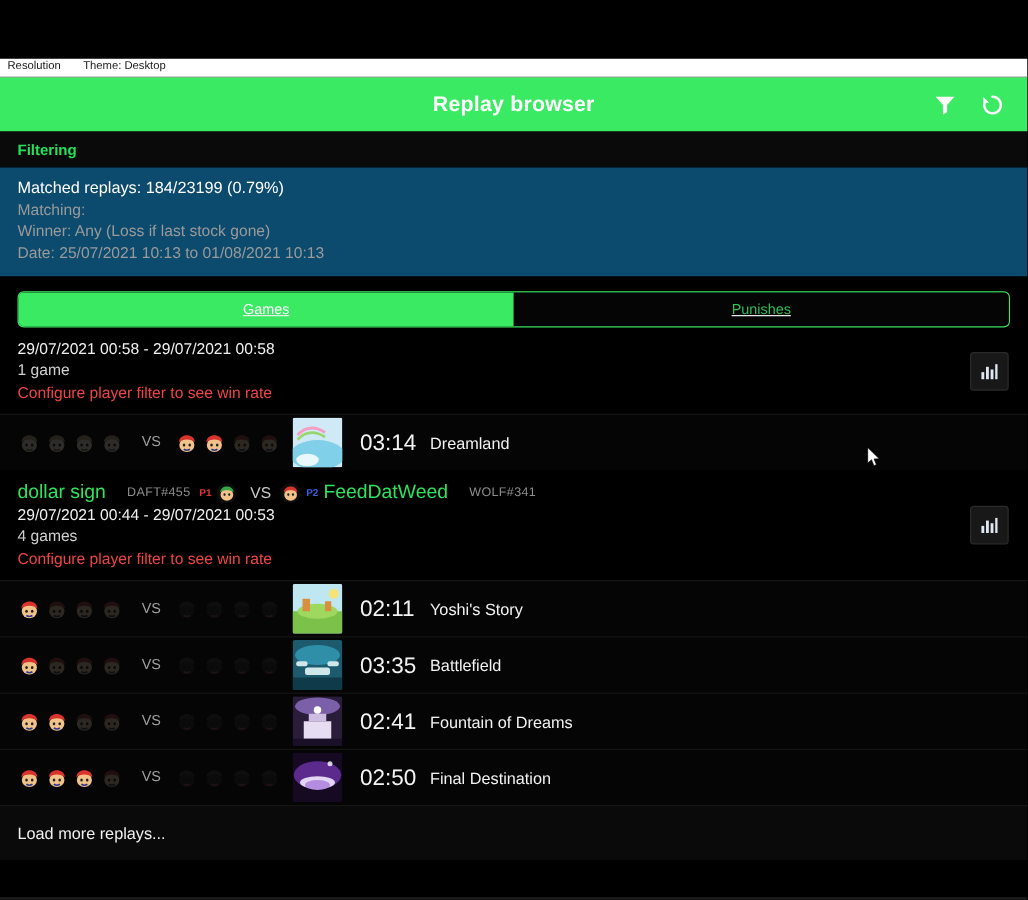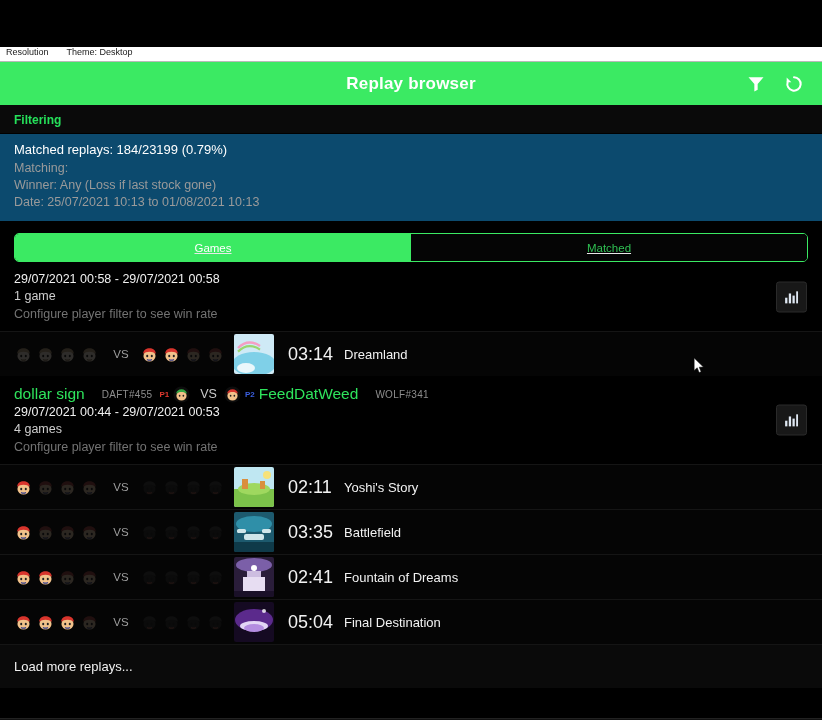--- a/index.html
+++ b/index.html
@@ -75,21 +75,21 @@
   .pbadge{font-size:8px;font-weight:bold;padding:0 1px;margin-right:3px;}
   .pbadge.p1{color:#e03a2f;}
   .pbadge.p2{color:#3b5fe0;}
   .vs-lbl{color:#c9c9c9;font-size:12.5px;margin:0 7px;}
   .portrait{
     width:17px;height:17px;border-radius:50%;display:inline-block;
     margin-right:3px;vertical-align:middle;
   }
   .grp-date{font-size:12.5px;color:#f0f0f0;line-height:17px;}
   .grp-count{font-size:12.5px;color:#cfcfcf;line-height:17px;}
-  .grp-note{font-size:12.5px;color:#737373;line-height:18px;}
+  .grp-note{font-size:12.5px;color:#ef4444;line-height:18px;}
   .chartbtn{
     position:absolute;right:15px;top:50%;transform:translateY(-50%);
     width:29px;height:29px;background:#181818;border:1px solid #2a2a2a;
     border-radius:3px;display:flex;align-items:center;justify-content:center;
     cursor:pointer;
   }
 
   
   .row{
     height:45px;display:flex;align-items:center;padding:0 14px;
@@ -165,21 +165,21 @@
   <div class="filter-title">Filtering</div>
   <div class="filter-box">
     <div class="matched">Matched replays: 184/23199 (0.79%)</div>
     <div class="fline">Matching:</div>
     <div class="fline">Winner: Any (Loss if last stock gone)</div>
     <div class="fline">Date: 25/07/2021 10:13 to 01/08/2021 10:13</div>
   </div>
 
   <div class="tabs">
     <div class="tab active">Games</div>
-    <div class="tab inactive">Matched</div>
+    <div class="tab inactive">Punishes</div>
   </div>
 
   <div id="groups">
       <div class="group">
         <div class="group-head">
           <div class="grp-date">29/07/2021 00:58 - 29/07/2021 00:58</div>
           <div class="grp-count">1 game</div>
           <div class="grp-note">Configure player filter to see win rate</div>
           <div class="chartbtn">
             <svg viewBox="0 0 24 24" width="17" height="17">
@@ -581,21 +581,21 @@
                 <path d="M7.4 14.2q2.6 1.6 5.2 0" stroke="#d04a3a" stroke-width="1.3" fill="none"></path>
               </svg></span>
           </span>
           <span class="stage-thumb"><svg viewBox="0 0 40 40" width="40" height="40">
               <rect width="40" height="40" fill="#150a22"></rect>
               <ellipse cx="20" cy="18" rx="19" ry="11" fill="#8b3fd4" opacity=".6"></ellipse>
               <ellipse cx="20" cy="24" rx="14" ry="5" fill="#e3d6f5"></ellipse>
               <ellipse cx="20" cy="26" rx="10" ry="4" fill="#b48de0"></ellipse>
               <circle cx="30" cy="9" r="2" fill="#fff" opacity=".8"></circle>
             </svg></span>
-          <span class="dur">05:04</span>
+          <span class="dur">02:50</span>
           <span class="stagename">Final Destination</span>
         </div>
       </div>
     </div>
 
   <div class="loadmore">Load more replays...</div>
 
   <div class="navbar" id="navbar">
       <div class="navitem">
         <span class="nicon"><svg viewBox="0 0 24 24" width="19" height="19">

